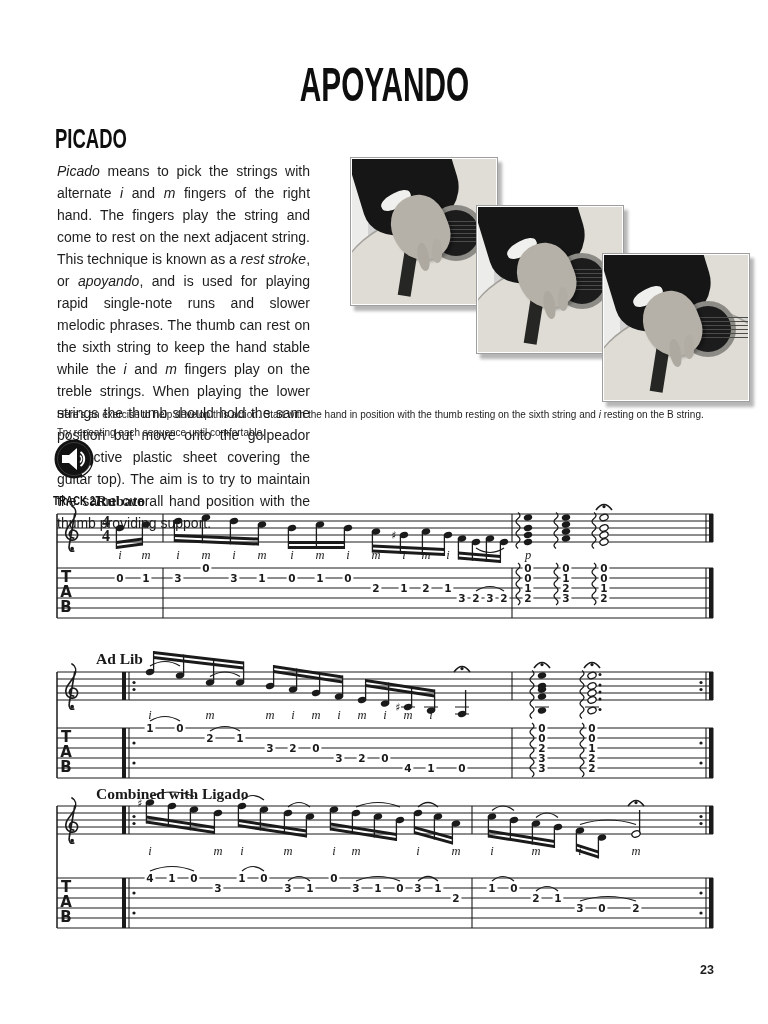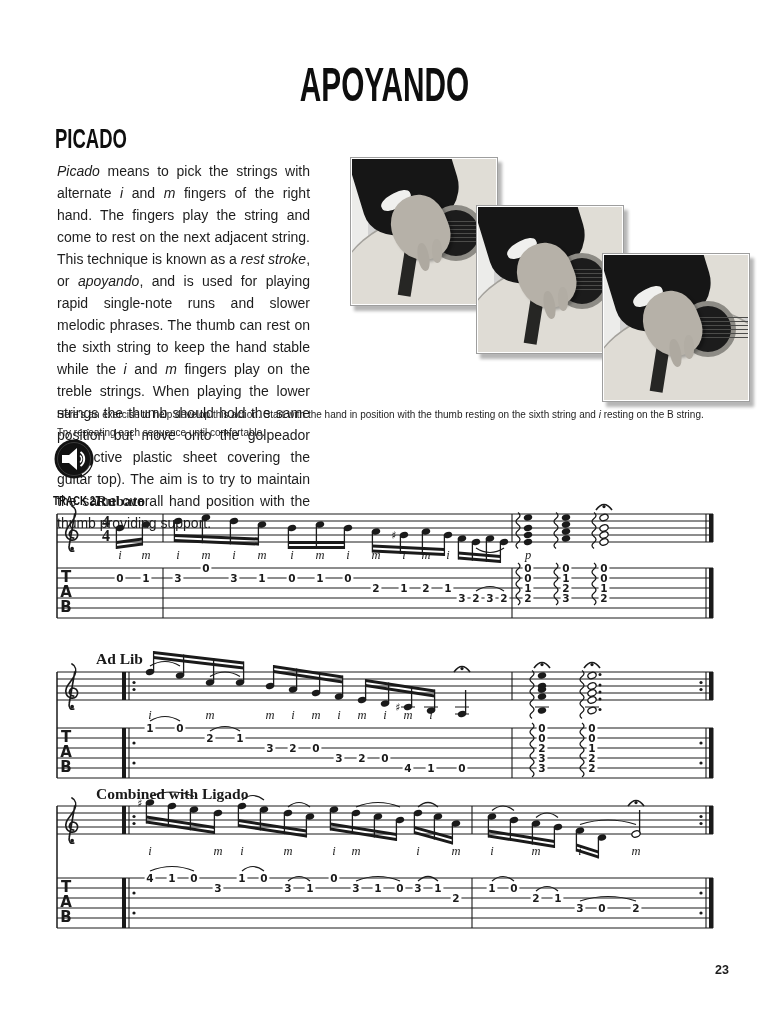--- a/index.html
+++ b/index.html
@@ -47,21 +47,21 @@
   .ph-f1{left:66px;top:84px;width:11px;height:28px;background:#aeA9a0;background:#aea9a0;
          border-radius:45%;transform:rotate(-10deg)}
   .ph-f2{left:80px;top:80px;width:10px;height:24px;background:#b2ada4;border-radius:45%;transform:rotate(-2deg)}
 
   
   .audio{position:absolute;left:53px;top:438px;width:90px}
   .audio svg{display:block}
   .track{margin-top:14px;font-weight:bold;font-size:12.5px;color:#111;white-space:nowrap}
   .track .cond{transform:scaleX(0.78);transform-origin:0 50%}
 
-  .pageno{position:absolute;left:700px;top:963px;width:44px;text-align:center;
+  .pageno{position:absolute;left:700px;top:963px;width:44px;text-align:left;
           font-size:12.5px;font-weight:bold;color:#1c1c1c}
 
   #music{position:absolute;left:0;top:0;pointer-events:none}
 </style>
 </head>
 <body>
 
 <div class="page">
 
   <h1 class="title"><span class="cond">APOYANDO</span></h1>

